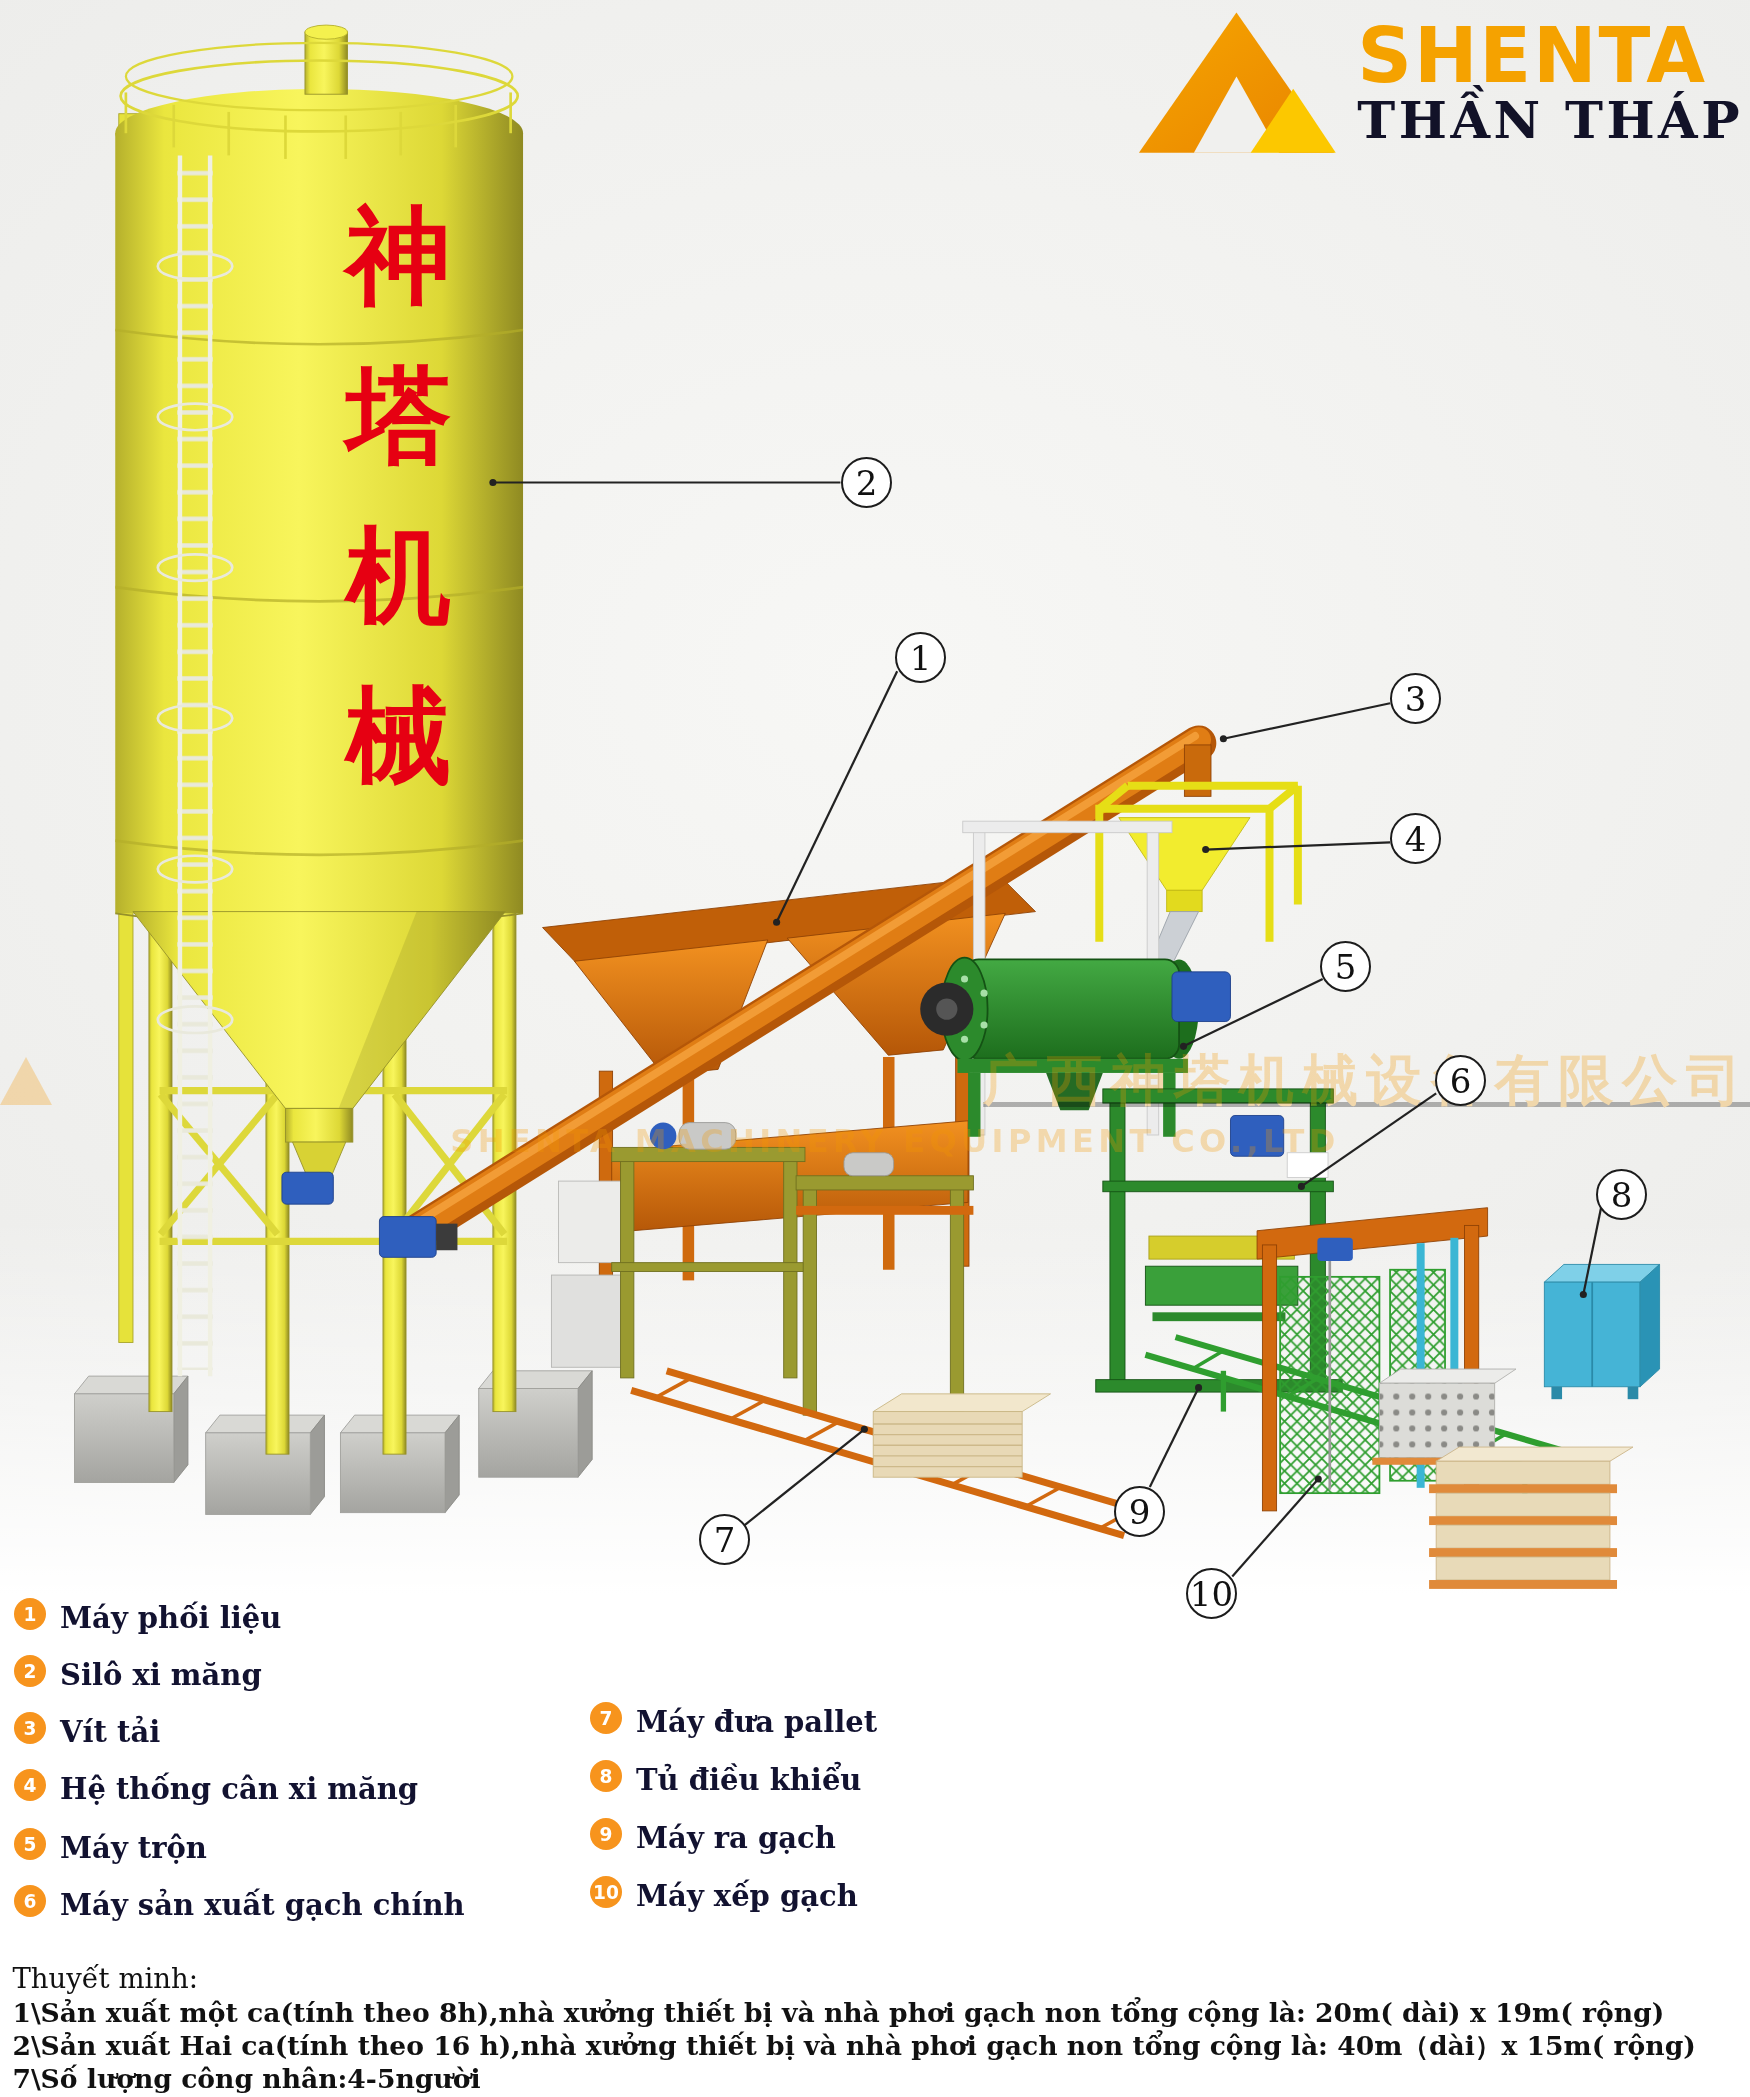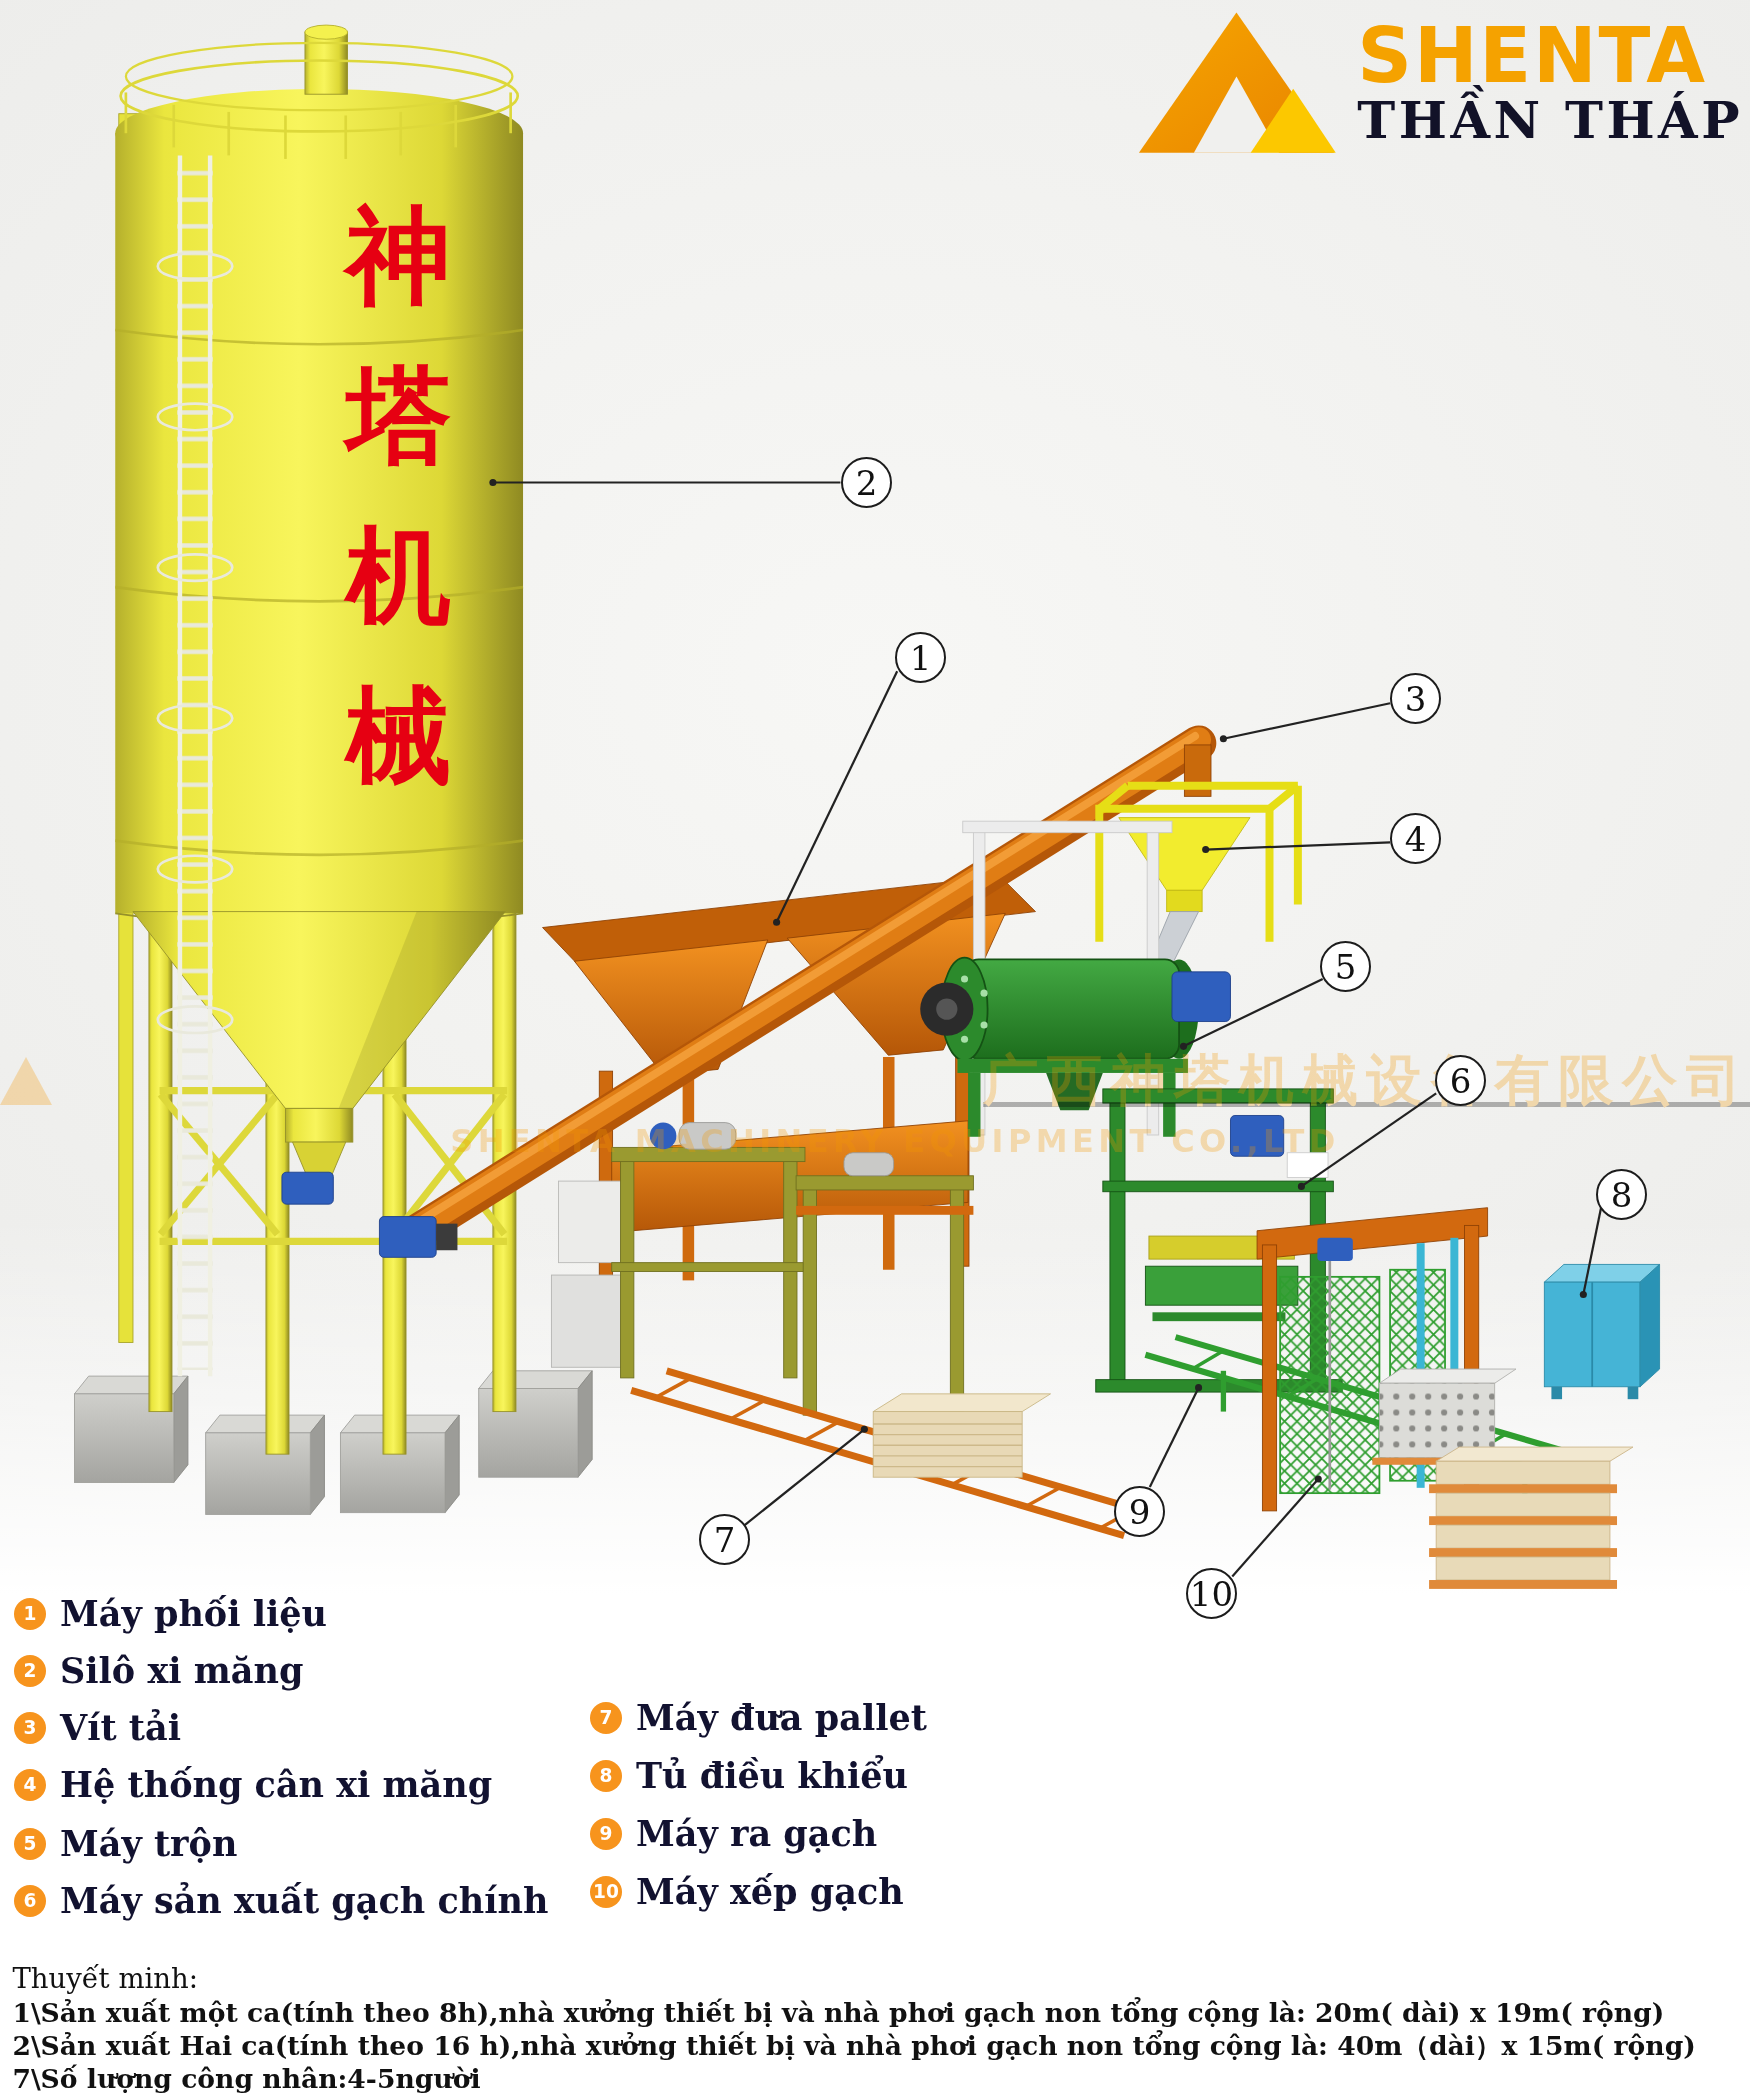--- a/index.html
+++ b/index.html
@@ -66,21 +66,21 @@
 
   
   .legend-item{position:absolute;display:flex;align-items:center;}
   .lnum{
     width:32px;height:32px;border-radius:50%;background:#f7941d;color:#fff;flex:0 0 32px;
     font-family:"DejaVu Sans","Liberation Sans",sans-serif;font-weight:bold;font-size:18.6px;
     display:flex;align-items:center;justify-content:center;
   }
   .llabel{
     margin-left:14px;font-family:"DejaVu Serif","Liberation Serif",serif;font-weight:bold;
-    font-size:35px;color:#121230;white-space:nowrap;
+    font-size:29px;color:#121230;white-space:nowrap;margin-top:8px;
   }
 
   
   .notes{position:absolute;left:12.4px;top:1961px;width:1729px;color:#111;}
   .notes-title{font-weight:normal;font-size:27.5px;line-height:35px;}
   .notes-line{font-weight:bold;font-size:26.6px;line-height:33px;white-space:nowrap;}
 </style>
 </head>
 <body>
 

